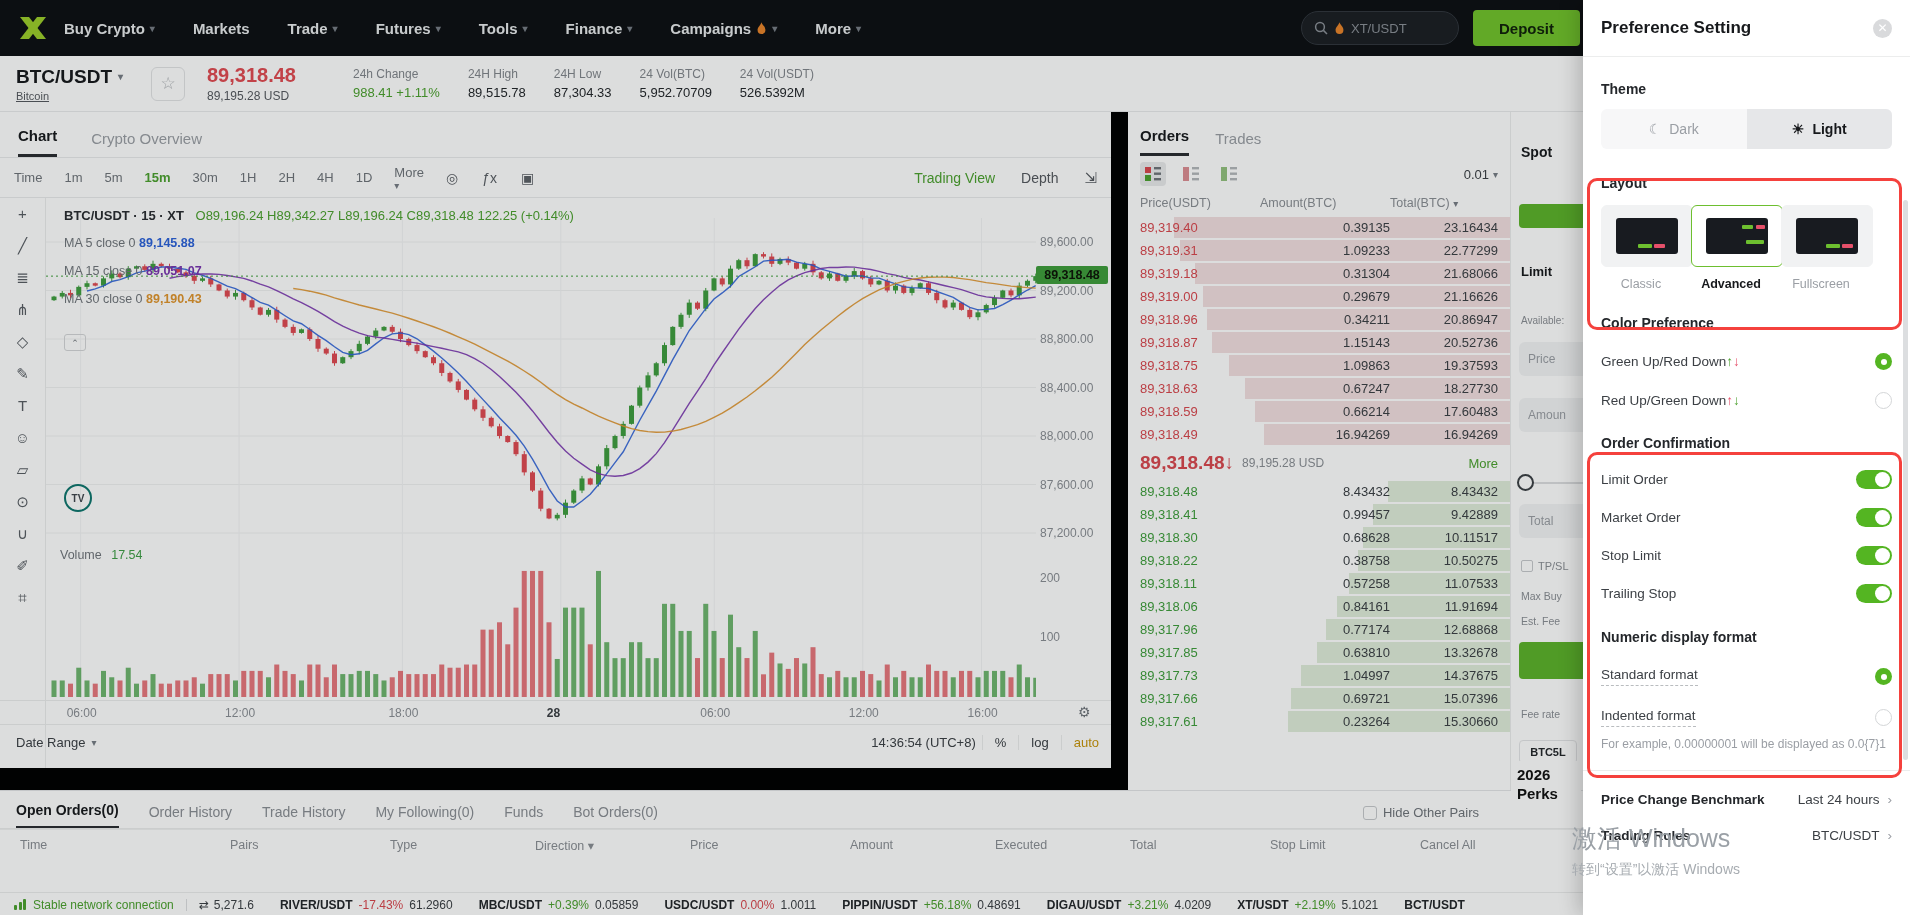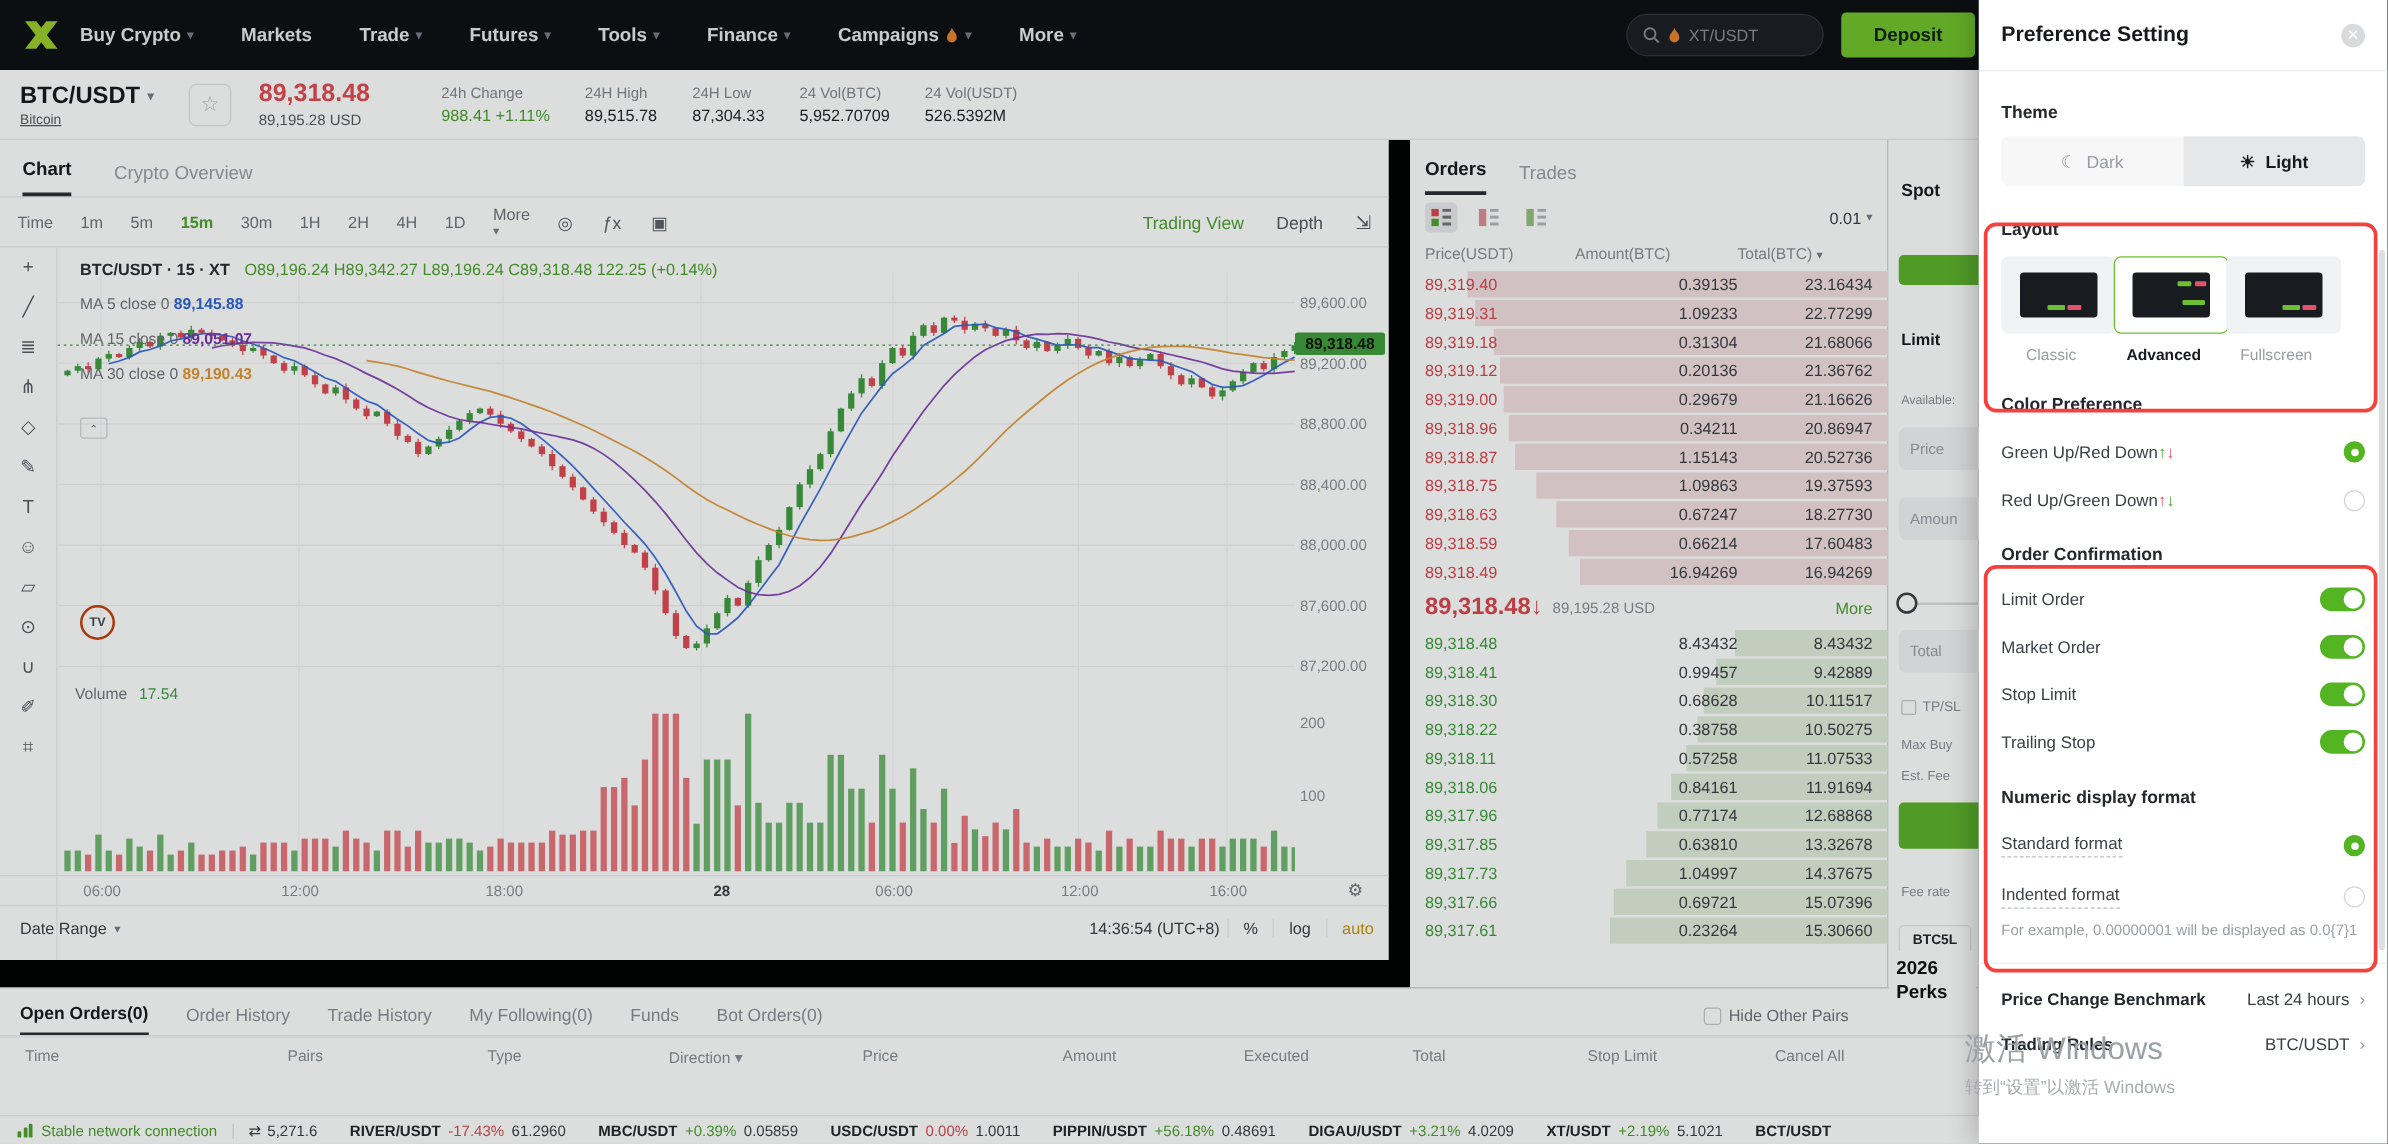--- a/index.html
+++ b/index.html
@@ -45,21 +45,21 @@
   .depth-link{color:#55595f;font-size:14px;cursor:pointer;}
   .expand-ic{color:#55595f;font-size:15px;cursor:pointer;}
 
   .left-toolbar{position:absolute;left:0;top:86px;width:46px;height:570px;border-right:1px solid #eceded;display:flex;flex-direction:column;align-items:center;padding-top:8px;gap:17px;color:#595e64;font-size:15px;}
   .lt-ic{cursor:pointer;line-height:1;}
 
   .legend{position:absolute;left:64px;top:96px;font-size:13px;color:#2a2d31;z-index:3;white-space:nowrap;}
   .legend .ohlc{color:#4ca12f;margin-left:8px;}
   .ma-row{position:absolute;left:64px;font-size:12.5px;color:#70757b;z-index:3;}
   .collapse-btn{position:absolute;left:64px;top:222px;width:22px;height:17px;border:1px solid #d4d6d8;border-radius:3px;font-size:9px;color:#6f747a;display:flex;align-items:center;justify-content:center;z-index:3;cursor:pointer;}
-  .tvlogo{position:absolute;left:64px;top:372px;width:28px;height:28px;border-radius:50%;border:2px solid #c2410c;color:#40464d;font-size:10px;font-weight:bold;display:flex;align-items:center;justify-content:center;z-index:3;}
+  .tvlogo{position:absolute;left:64px;top:372px;width:28px;height:28px;border-radius:50%;border:2px solid #0f766e;color:#40464d;font-size:10px;font-weight:bold;display:flex;align-items:center;justify-content:center;z-index:3;}
   .vol-label{position:absolute;left:60px;top:436px;font-size:12.5px;color:#70757b;z-index:3;}
   .vol-label b{color:#3f9e46;font-weight:normal;margin-left:6px;}
 
   .yaxis-lbl{position:absolute;left:1040px;width:66px;text-align:left;font-size:12px;color:#8a8e94;z-index:3;}
   .cur-tag{position:absolute;left:1036px;width:72px;background:#3f9e3c;color:#0d1407;font-size:12.5px;font-weight:bold;text-align:center;padding:2px 0;border-radius:2px;z-index:4;}
   .xaxis{position:absolute;left:0;top:588px;width:1111px;height:24px;border-top:1px solid #eceded;font-size:12px;color:#8a8e94;}
   .xaxis span{position:absolute;top:5px;}
   .xaxis .strong{color:#3c4045;font-weight:bold;}
   .gear{position:absolute;left:1078px;top:3px;font-size:14px;color:#6f747a;}
   .chart-botbar{position:absolute;left:0;top:612px;width:1111px;height:36px;border-top:1px solid #eceded;display:flex;align-items:center;font-size:13px;color:#3c4045;}
@@ -727,21 +727,21 @@
         <div class="yaxis-lbl" style="top: 365.5px;">87,600.00</div>
         <div class="yaxis-lbl" style="top: 414px;">87,200.00</div>
         <div class="cur-tag" style="top: 154.134px;">89,318.48</div>
         <div class="yaxis-lbl" style="top: 459px;">200</div>
         <div class="yaxis-lbl" style="top: 518px;">100</div>
       </div>
     <div class="xaxis" id="xaxis">
         <span style="left: 66.65px;">06:00</span>
         <span style="left: 225.05px;">12:00</span>
         <span style="left: 388.4px;">18:00</span>
-        <span class="strong" style="left: 546.8px; margin-left: 24px;">28</span>
+        <span class="strong" style="left: 546.8px;">28</span>
         <span style="left: 700.25px;">06:00</span>
         <span style="left: 848.75px;">12:00</span>
         <span style="left: 967.55px;">16:00</span>
         <div class="gear">⚙</div>
       </div>
 
     <div class="chart-botbar">
       <div class="daterange">
         <span>Date Range</span>
           <span class="nav-caret">▾</span>
@@ -807,26 +807,20 @@
           <div class="depth" style="width: 86.5133%;"></div>
           <div class="c1">89,319.31</div>
           <div class="c2">1.09233</div>
           <div class="c3">22.77299</div>
         </div>
         <div class="ob-row ask">
           <div class="depth" style="width: 82.3636%;"></div>
           <div class="c1">89,319.18</div>
           <div class="c2">0.31304</div>
           <div class="c3">21.68066</div>
-        </div>
-        <div class="ob-row ask">
-          <div class="depth" style="width: 81.1744%;"></div>
-          <div class="c1">89,319.12</div>
-          <div class="c2">0.20136</div>
-          <div class="c3">21.36762</div>
         </div>
         <div class="ob-row ask">
           <div class="depth" style="width: 80.4094%;"></div>
           <div class="c1">89,319.00</div>
           <div class="c2">0.29679</div>
           <div class="c3">21.16626</div>
         </div>
         <div class="ob-row ask">
           <div class="depth" style="width: 79.2819%;"></div>
           <div class="c1">89,318.96</div>

